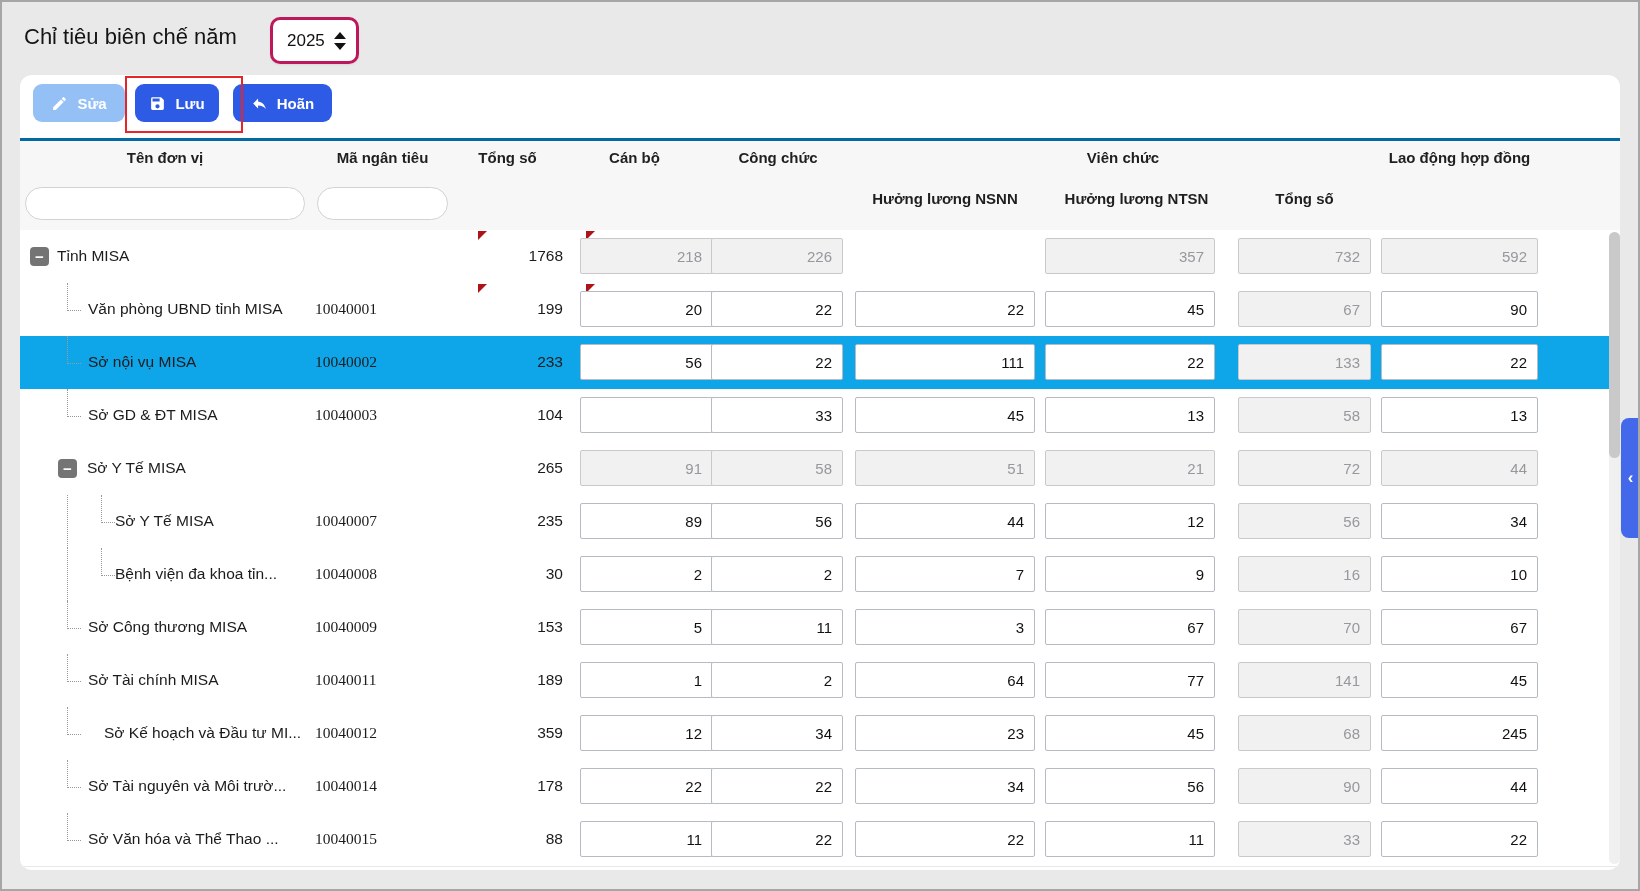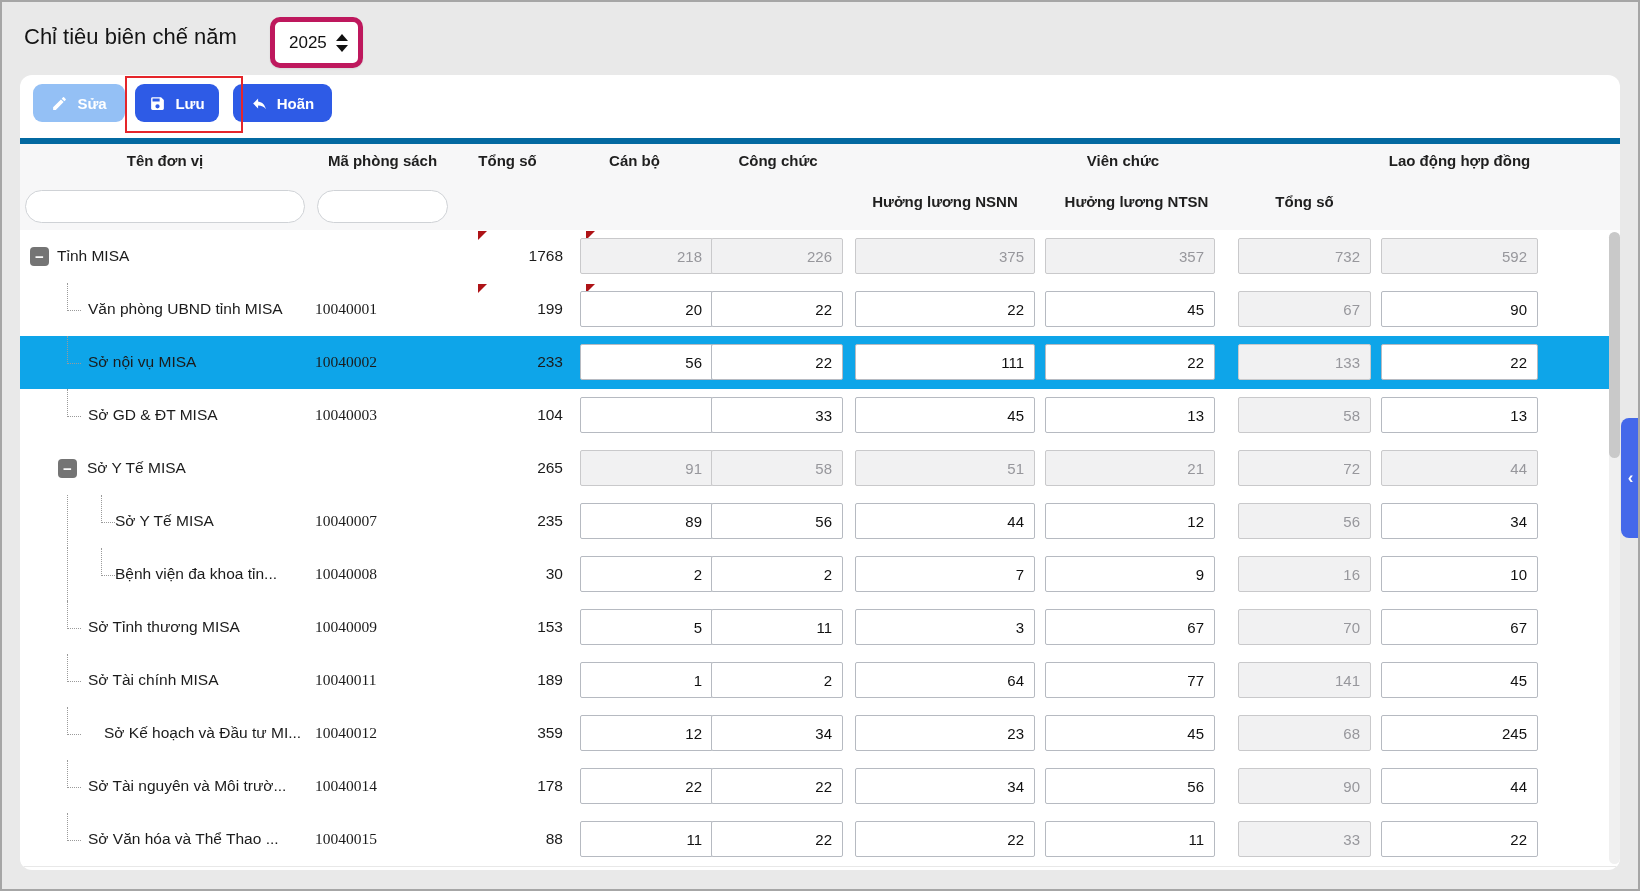--- a/index.html
+++ b/index.html
@@ -6,42 +6,42 @@
   body{
     width:1640px;height:891px;position:relative;overflow:hidden;
     background:#e9e9e9;
     font-family:"Liberation Sans", sans-serif;
     -webkit-font-smoothing:antialiased;
   }
   .frame{position:absolute;inset:0;border:2px solid #a6a6a6;pointer-events:none;z-index:90;}
 
   
   .page-title{position:absolute;left:24px;top:24px;font-size:22px;font-weight:500;color:#141414;}
-  .year-box{position:absolute;left:270px;top:17px;width:83px;height:41px;background:#fff;border:5px solid #be185d;
+  .year-box{position:absolute;left:270px;top:17px;width:83px;height:41px;background:#fff;border:3px solid #be185d;
     border-radius:10px;box-shadow:0 1px 2px rgba(0,0,0,.08);display:flex;align-items:center;}
   .year-value{border:none;outline:none;width:50px;margin-left:12px;font-size:17px;color:#111;background:transparent;
     font-family:"Liberation Sans",sans-serif;}
   .spin{position:absolute;right:10px;top:0;height:100%;display:flex;flex-direction:column;justify-content:center;gap:4px;cursor:pointer;}
   .tri-up{width:0;height:0;border-left:6px solid transparent;border-right:6px solid transparent;border-bottom:7px solid #111;}
   .tri-dn{width:0;height:0;border-left:6px solid transparent;border-right:6px solid transparent;border-top:7px solid #111;}
 
   
   .card{position:absolute;left:20px;top:75px;width:1600px;height:795px;background:#fff;border-radius:12px;overflow:hidden;}
 
   
   .btn{position:absolute;top:9px;height:38px;border:none;border-radius:9px;color:#fff;font-weight:bold;font-size:15px;
     display:flex;align-items:center;justify-content:center;gap:9px;cursor:pointer;font-family:"Liberation Sans",sans-serif;}
   .btn svg{width:17px;height:17px;flex:0 0 auto;}
   .btn-edit{left:13px;width:92px;background:#94c0f5;cursor:default;}
   .btn-save{left:115px;width:84px;background:#2e5be6;}
   .btn-cancel{left:213px;width:99px;background:#2e5be6;}
   .save-highlight{position:absolute;left:105px;top:1px;width:114px;height:53px;border:2px solid #e5252a;pointer-events:none;z-index:5;}
 
   
-  .thead{position:absolute;left:0;top:63px;width:1600px;height:92px;background:#f7f7f8;border-top:6px solid #0369a1;border-bottom:1px solid #dcdcdc;}
+  .thead{position:absolute;left:0;top:63px;width:1600px;height:92px;background:#f7f7f8;border-top:3px solid #0369a1;border-bottom:1px solid #dcdcdc;}
   .hl{position:absolute;top:7px;font-size:15px;font-weight:bold;color:#1f1f1f;text-align:center;line-height:20px;}
   .hl2{position:absolute;top:49px;font-size:15px;font-weight:bold;color:#1f1f1f;text-align:center;}
   .flt{position:absolute;top:46px;height:33px;border:1px solid #cfd2d6;border-radius:17px;background:#fff;outline:none;
     padding:0 12px;font-size:14px;box-sizing:border-box;font-family:"Liberation Sans",sans-serif;}
 
   
   .rows{position:absolute;left:0;top:155px;width:1600px;}
   .row{position:absolute;left:0;width:1600px;height:53px;background:#fff;border-bottom:1px solid #e8e8e8;}
   .row.selected{background:#0ea5e9;}
   .rtxt{position:absolute;top:17px;font-size:15.5px;color:#1b1b1b;white-space:nowrap;}
@@ -101,21 +101,21 @@
   </button>
   <button class="btn btn-cancel">
     <svg viewBox="0 0 24 24">
         <path fill="#ffffff" d="M10 9V5l-7 7 7 7v-4.1c5 0 8.5 1.6 11 5.1-1-5-4-10-11-11z"></path>
       </svg>
     <span>Hoãn</span>
   </button>
 
   <div class="thead">
     <div class="hl" style="left:0;width:290px;">Tên đơn vị</div>
-    <div class="hl" style="left:295px;width:135px;">Mã phòng sách</div>
+    <div class="hl" style="left:295px;width:135px;">Mã ngân tiêu</div>
     <div class="hl" style="left:425px;width:125px;">Tổng số</div>
     <div class="hl" style="left:548px;width:133px;">Cán bộ</div>
     <div class="hl" style="left:691px;width:134px;">Công chức</div>
     <div class="hl" style="left:835px;width:536px;">Viên chức</div>
     <div class="hl" style="left:1361px;width:157px;">Lao động hợp đồng</div>
     <div class="hl2" style="left:835px;width:180px;">Hưởng lương NSNN</div>
     <div class="hl2" style="left:1025px;width:183px;">Hưởng lương NTSN</div>
     <div class="hl2" style="left:1218px;width:133px;">Tổng số</div>
     <input class="flt" style="left: 5px; width: 280px;" value="">
     <input class="flt" style="left: 297px; width: 131px;" value="">
@@ -124,21 +124,20 @@
   <div class="rows" id="rows">
       <div class="row" style="top: 0px;">
         <div class="tree-btn" style="left: 10px;">−</div>
         <div class="mk mk-total"></div>
         <div class="mk mk-canbo"></div>
         <div class="rtxt " style="left: 37px;">Tỉnh MISA</div>
         <div class="rtxt code"></div>
         <div class="rtxt total">1768</div>
         <input class="ci ci0" disabled="" value="218" style="">
         <input class="ci ci1" disabled="" value="226" style="">
-        <input class="ci ci2" disabled="" value="375" style="">
         <input class="ci ci3" disabled="" value="357" style="">
         <input class="ci ci4" disabled="" value="732" style="">
         <input class="ci ci5" disabled="" value="592" style="">
       </div>
       <div class="row" style="top: 53px;">
         <div class="tree-l" style="left: 47px;"></div>
         <div class="mk mk-total"></div>
         <div class="mk mk-canbo"></div>
         <div class="rtxt " style="left: 68px;">Văn phòng UBND tỉnh MISA</div>
         <div class="rtxt code">10040001</div>
@@ -207,21 +206,21 @@
         <div class="rtxt total">30</div>
         <input class="ci ci0" value="2" style="">
         <input class="ci ci1" value="2" style="">
         <input class="ci ci2" value="7" style="">
         <input class="ci ci3" value="9" style="">
         <input class="ci ci4" disabled="" value="16" style="">
         <input class="ci ci5" value="10" style="">
       </div>
       <div class="row" style="top: 371px;">
         <div class="tree-l" style="left: 47px;"></div>
-        <div class="rtxt " style="left: 68px;">Sở Tỉnh thương MISA</div>
+        <div class="rtxt " style="left: 68px;">Sở Công thương MISA</div>
         <div class="rtxt code">10040009</div>
         <div class="rtxt total">153</div>
         <input class="ci ci0" value="5" style="">
         <input class="ci ci1" value="11" style="">
         <input class="ci ci2" value="3" style="">
         <input class="ci ci3" value="67" style="">
         <input class="ci ci4" disabled="" value="70" style="">
         <input class="ci ci5" value="67" style="">
       </div>
       <div class="row" style="top: 424px;">

